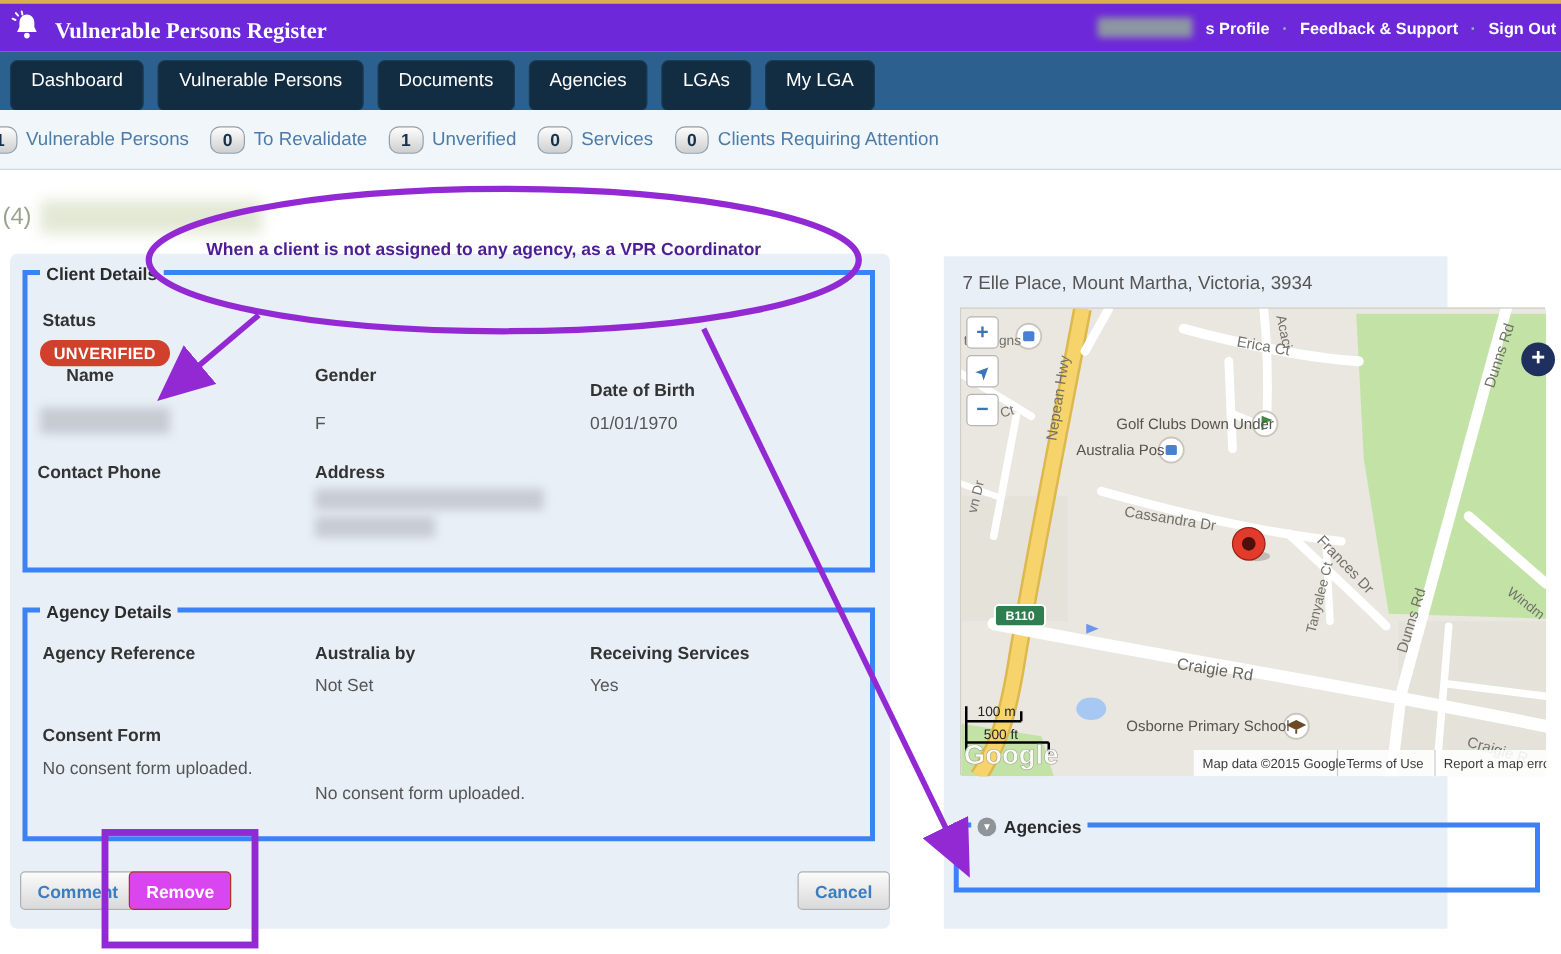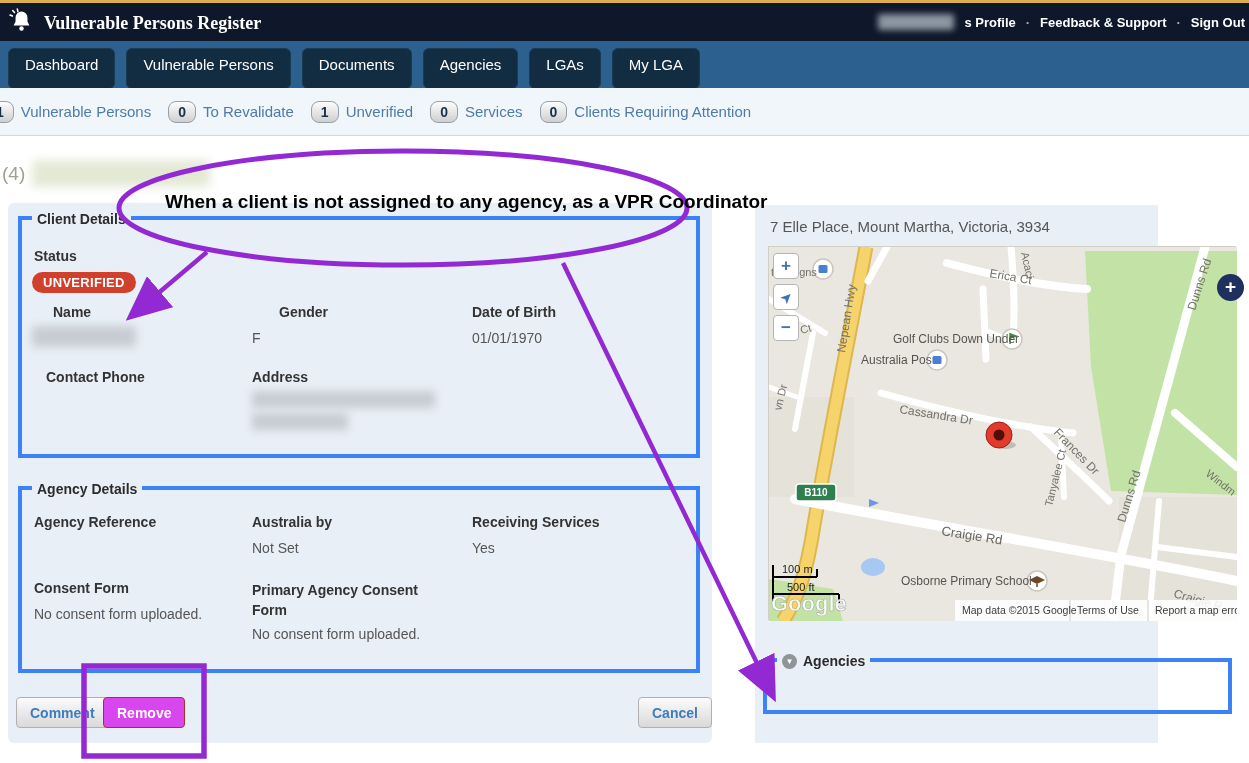--- a/index.html
+++ b/index.html
@@ -2,21 +2,21 @@
 <html><head>
 <meta charset="utf-8">
 <style>
   * { margin:0; padding:0; box-sizing:border-box; }
   html,body { background:#fff; }
   #app { position:relative; width:1249px; height:763px; background:#fff; overflow:hidden;
          font-family:"Liberation Sans", sans-serif; }
 
   
   .topbar { position:absolute; left:0; top:0; width:100%; height:41px;
-            background:#0f172a; border-top:3px solid #dcaf4e; }
+            background:#6d28d9; border-top:3px solid #dcaf4e; }
   .brand-wrap { position:absolute; left:8px; top:5px; display:flex; align-items:center; gap:9px; }
   .brand { font-family:"Liberation Serif", serif; font-weight:bold; font-size:18px; color:#ffffff; }
   .account { position:absolute; right:4px; top:11px; display:flex; align-items:center; gap:10px;
              color:#fff; font-weight:bold; font-size:13px; }
   .account a { color:#fff; text-decoration:none; font-weight:bold; }
   .blur-name-top { width:76px; height:16px; background:#8d97a2; filter:blur(3px); border-radius:2px; }
   .acct-dot { color:#9db3c6; font-size:13px; }
 
   
   .navbar { position:absolute; left:0; top:41px; width:100%; height:47px; background:#2c608f;
@@ -72,21 +72,21 @@
                  background:#20305e; color:#fff; font-weight:bold; font-size:19px; line-height:25px;
                  text-align:center; cursor:pointer; z-index:20; }
   .agencies-fs { left:8px; top:453px; width:469px; height:56px; }
   .agencies-legend { display:flex; align-items:center; gap:6px; }
   .toggle-circle { width:15px; height:15px; border-radius:50%; background:#8f9499; color:#fff;
                    font-size:8px; line-height:15px; text-align:center; display:inline-block; }
 
   
   .anno-svg { position:absolute; left:0; top:0; width:1249px; height:763px;
               pointer-events:none; z-index:40; }
-  .anno-text { position:absolute; z-index:41; color:#000000; font-weight:bold; font-size:19px;
+  .anno-text { position:absolute; z-index:41; color:#4c1d95; font-weight:bold; font-size:14px;
                white-space:nowrap; }
 </style>
 </head>
 <body>
 
 <div id="app">
 
   <div class="topbar">
     <div class="brand-wrap">
       <span>
@@ -144,42 +144,41 @@
     <span class="heading-num">(4)</span>
     <span class="heading-blur"></span>
   </div>
 
   <div class="left-panel">
 
     <div class="fieldset" style="left:10px; top:13px; width:682px; height:242px;">
       <span class="legend">Client Details</span>
       <span class="flabel" style="left:12px; top:28px;">Status</span>
       <span class="status-badge" style="left:10px; top:52px;">UNVERIFIED</span>
-      <span class="flabel" style="left:12px; top:84px;padding-left:19px;">Name</span>
+      <span class="flabel" style="left:12px; top:72px;padding-left:19px;">Name</span>
       <span class="blurbox" style="left:10px; top:106px; width:104px; height:21px;"></span>
-      <span class="flabel" style="left:230px; top:84px;margin-left:27px;">Gender</span>
+      <span class="flabel" style="left:230px; top:72px;">Gender</span>
       <span class="fvalue" style="left:230px; top:110px;">F</span>
       <span class="flabel" style="left:450px; top:84px;">Date of Birth</span>
       <span class="fvalue" style="left:450px; top:110px;">01/01/1970</span>
-      <span class="flabel" style="left:24px; top:149px;">Contact Phone</span>
+      <span class="flabel" style="left:8px; top:149px;">Contact Phone</span>
       <span class="flabel" style="left:230px; top:149px;">Address</span>
       <span class="blurbox" style="left:230px; top:171px; width:183px; height:17px;"></span>
       <span class="blurbox" style="left:230px; top:193px; width:96px; height:17px;"></span>
     </div>
 
     <div class="fieldset" style="left:10px; top:283px; width:682px; height:187px;">
       <span class="legend">Agency Details</span>
       <span class="flabel" style="left:12px; top:24px;">Agency Reference</span>
       <span class="flabel" style="left:230px; top:24px;">Australia by</span>
       <span class="fvalue" style="left:230px; top:50px;">Not Set</span>
       <span class="flabel" style="left:450px; top:24px;">Receiving Services</span>
       <span class="fvalue" style="left:450px; top:50px;">Yes</span>
       <span class="flabel" style="left:12px; top:90px;">Consent Form</span>
       <span class="fvalue" style="left:12px; top:116px;">No consent form uploaded.</span>
-      <span class="flabel" style="left:230px; top:90px; width:172px; line-height:20px;">Primary Agency Consent Form</span>
       <span class="fvalue" style="left:230px; top:136px;">No consent form uploaded.</span>
     </div>
 
     <button class="btn btn-grey" style="left:8px; top:494px;">Comment</button>
     <button class="btn btn-red" style="left:95px; top:494px;">Remove</button>
     <button class="btn btn-grey" style="left:630px; top:494px;">Cancel</button>
   </div>
 
   <div class="right-panel">
     <div class="addr">7 Elle Place, Mount Martha, Victoria, 3934</div>

